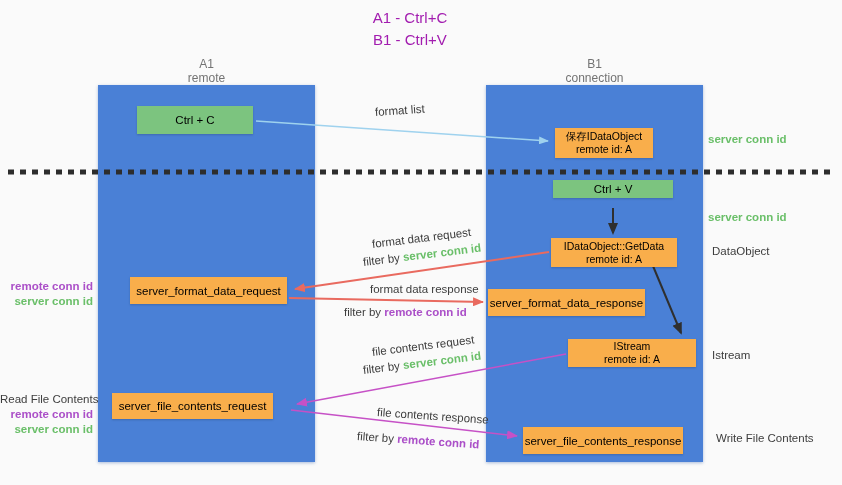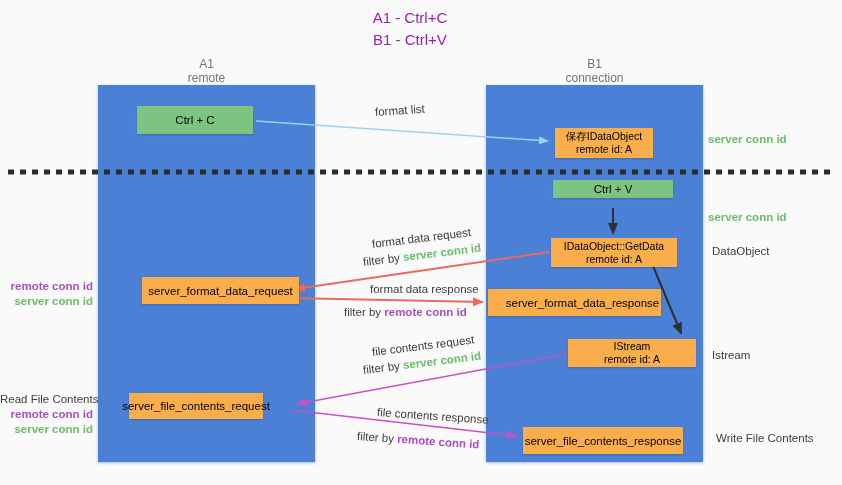--- a/index.html
+++ b/index.html
@@ -110,34 +110,34 @@
 
   <div class="node green" style="left:553px;top:180px;width:120px;height:18px;">
     <span class="one">Ctrl + V</span>
   </div>
 
   <div class="node orange" style="left:551px;top:238px;width:126px;height:29px;">
     <span class="l1">IDataObject::GetData</span>
     <span class="l2">remote id: A</span>
   </div>
 
-  <div class="node orange" style="left:130px;top:277px;width:157px;height:27px;margin-left:12px;">
+  <div class="node orange" style="left:130px;top:277px;width:157px;height:27px;">
     <span class="one">server_format_data_request</span>
   </div>
 
-  <div class="node orange" style="left:488px;top:289px;width:157px;height:27px;padding-left:16px;">
+  <div class="node orange" style="left:488px;top:289px;width:157px;height:27px;">
     <span class="one">server_format_data_response</span>
   </div>
 
   <div class="node orange" style="left:568px;top:339px;width:128px;height:28px;">
     <span class="l1">IStream</span>
     <span class="l2">remote id: A</span>
   </div>
 
-  <div class="node orange" style="left:129px;top:393px;width:134px;height:26px;">
+  <div class="node orange" style="left:112px;top:393px;width:161px;height:26px;">
     <span class="one">server_file_contents_request</span>
   </div>
 
   <div class="node orange" style="left:523px;top:427px;width:160px;height:27px;">
     <span class="one">server_file_contents_response</span>
   </div>
 
   <div class="lbl rot-n4" style="left:375px;top:106px;">format list</div>
 
   <div class="lbl rot-n7" style="left:372px;top:238px;">format data request</div>

